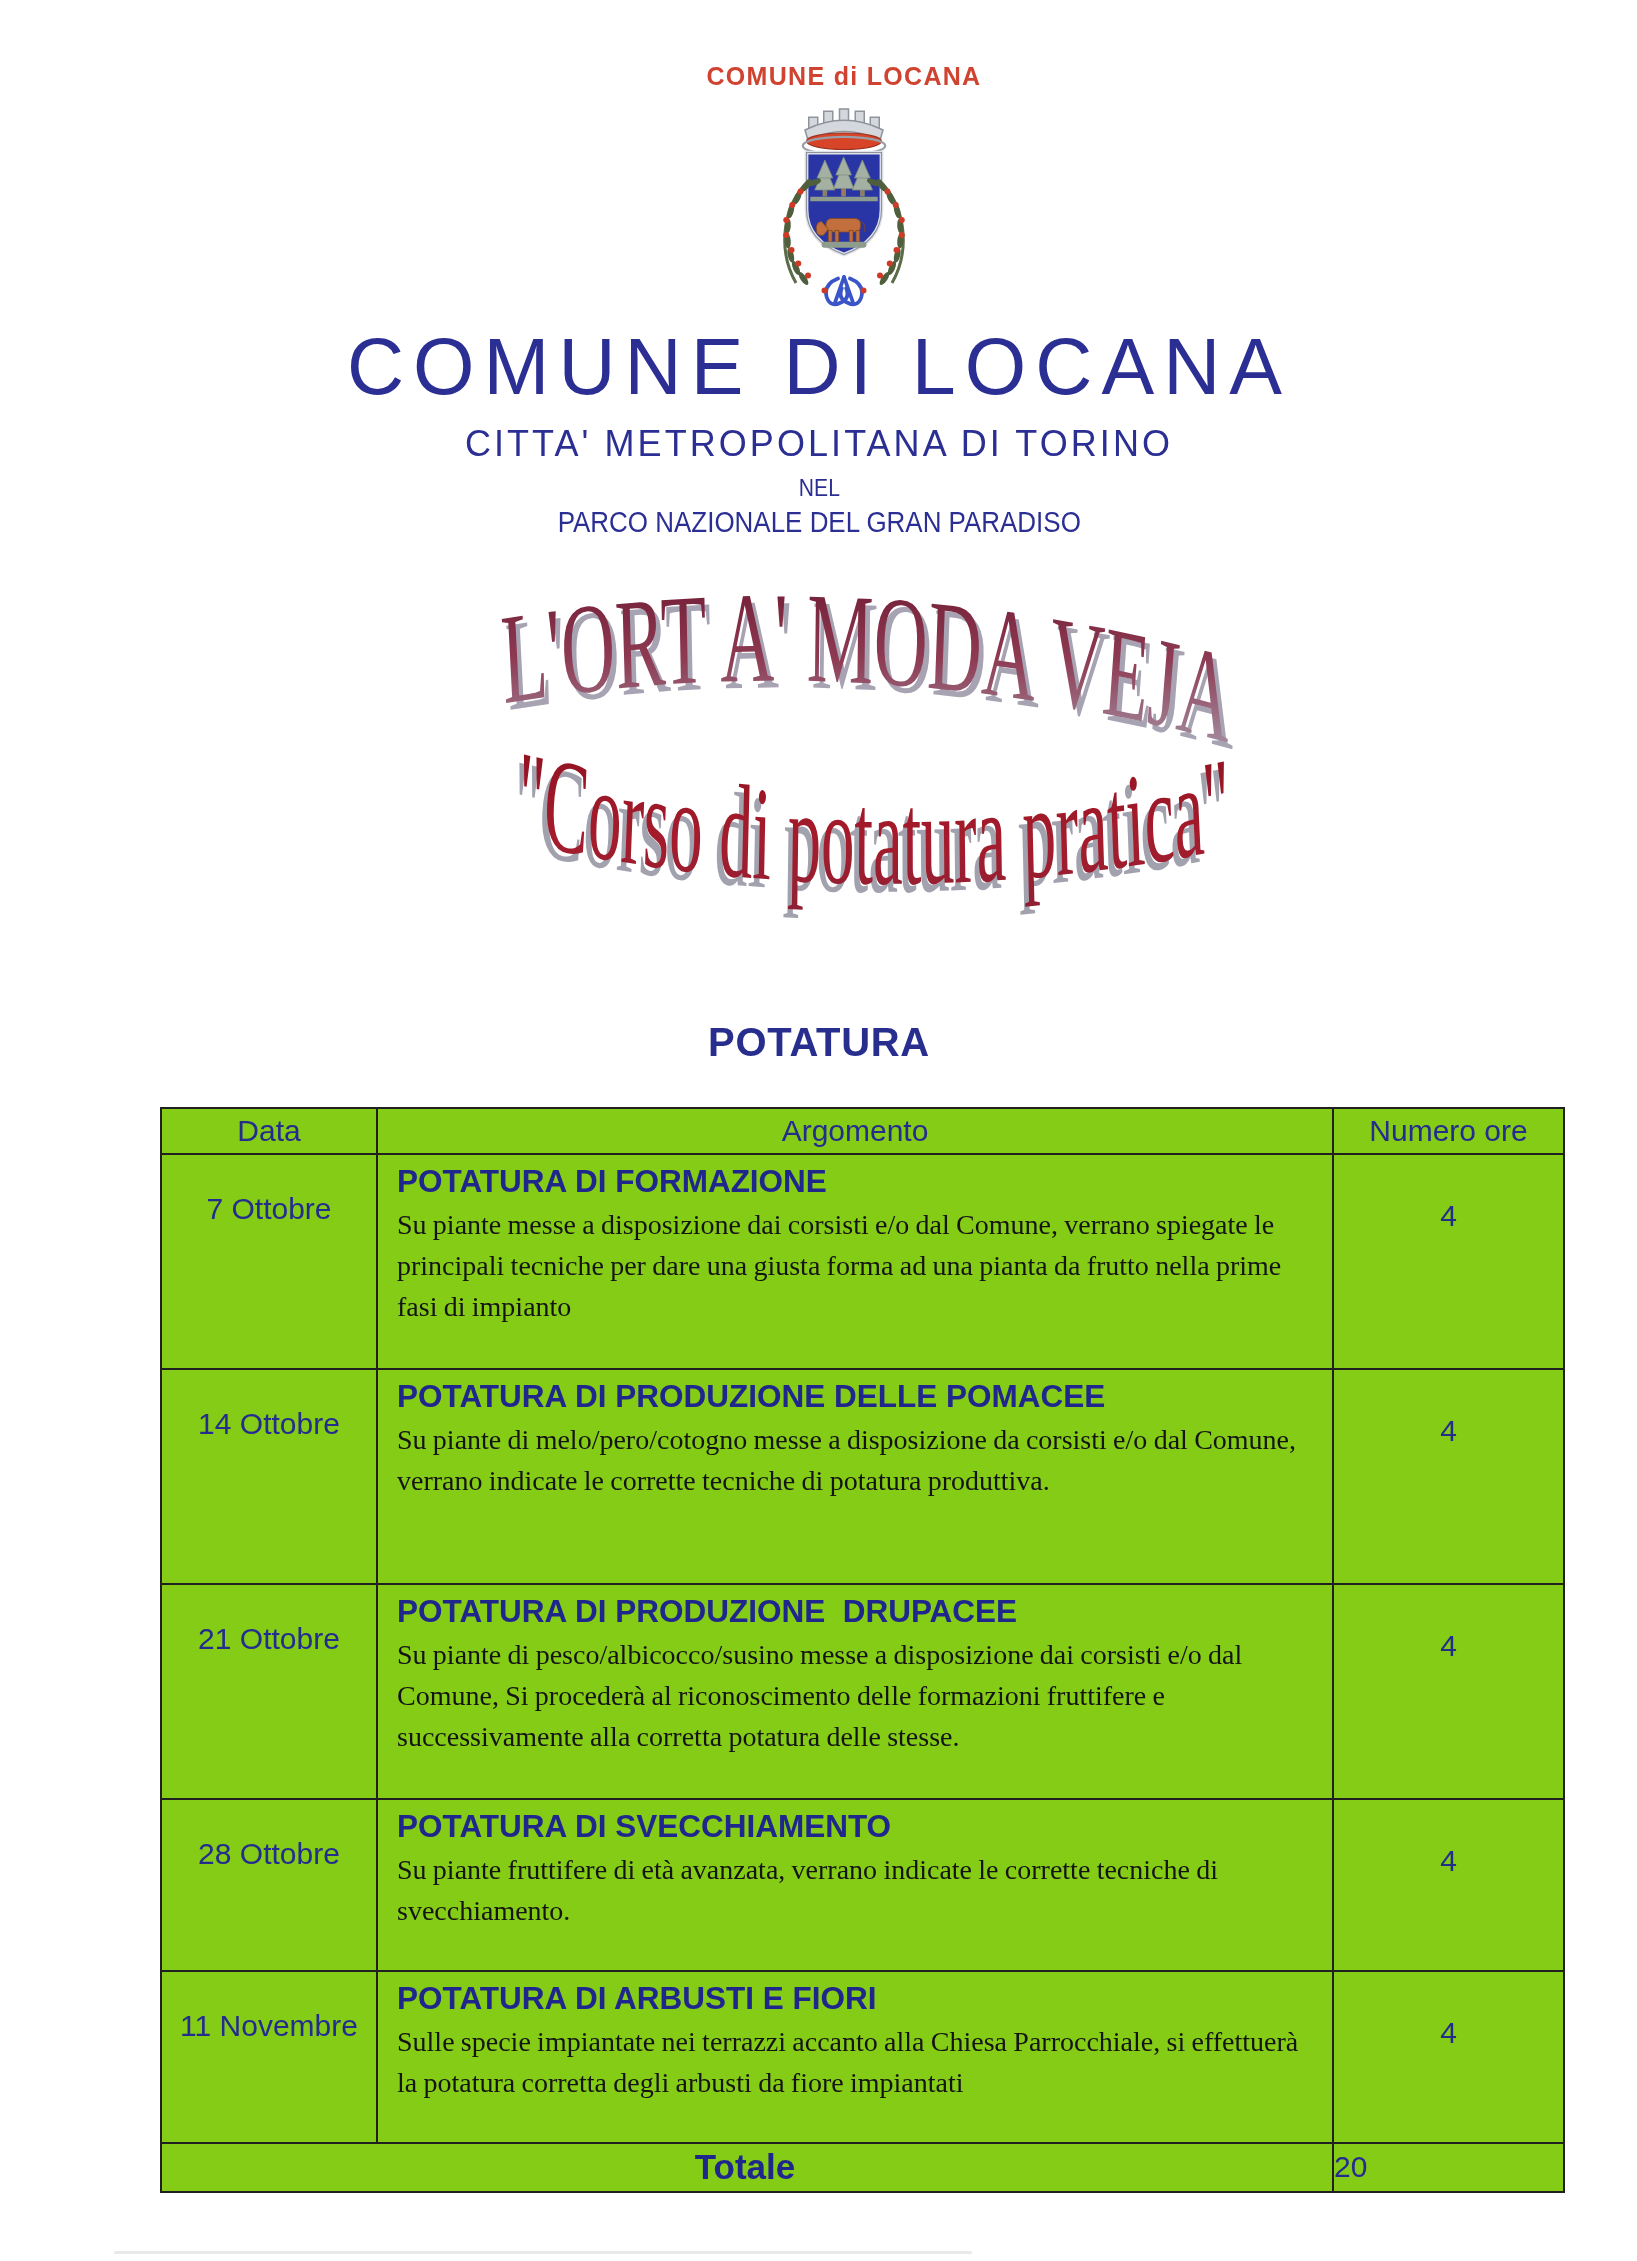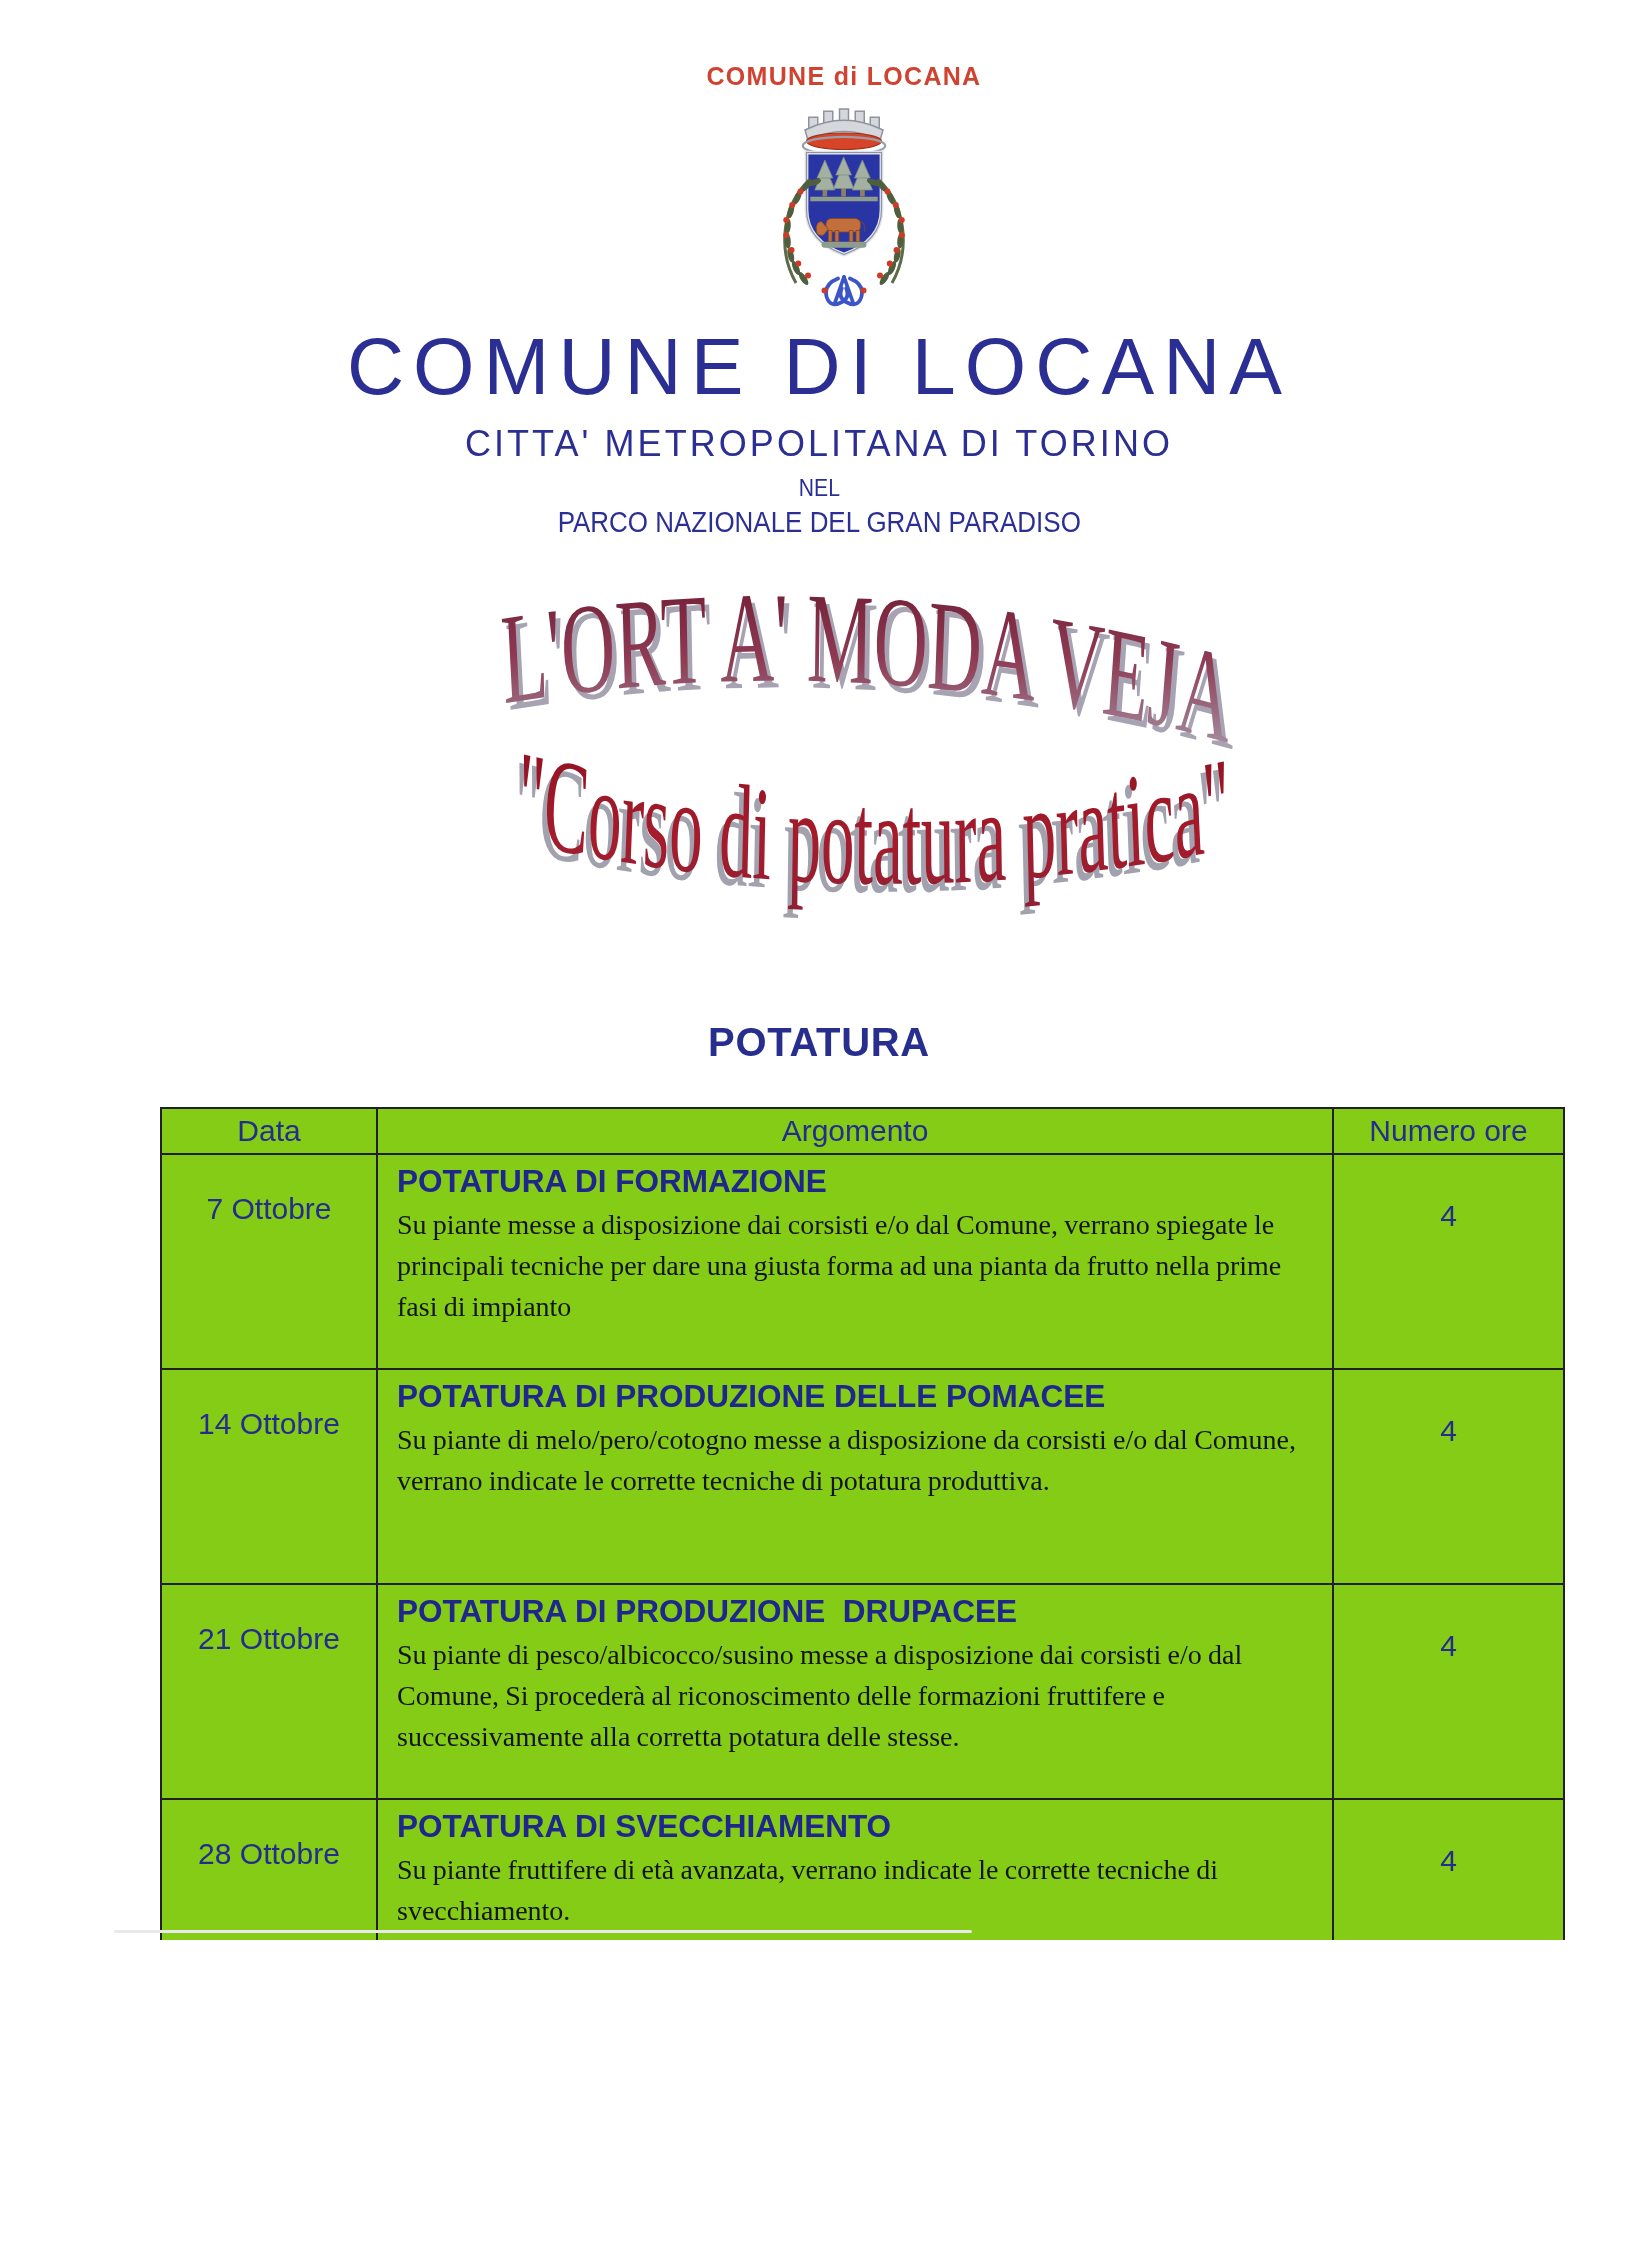--- a/index.html
+++ b/index.html
@@ -1,17 +1,17 @@
 <!DOCTYPE html>
 <html style="font-size:10.7px"><head>
 <meta charset="utf-8">
 <style>
   html,body { margin:0; padding:0; background:#ffffff; }
   .sheet {
-    position:relative; width:1638px; height:1940px; background:#ffffff;
+    position:relative; width:1638px; height:2261px; background:#ffffff;
     overflow:hidden; font-family:"Liberation Sans", sans-serif; color:#242c8e;
   }
   
   .logo-block { padding-top:62px; text-align:center; }
   .logo-inner { display:inline-block; transform:translateX(25px); text-align:center; }
   .logo-caption { font-size:25px; font-weight:700; color:#cf4330; letter-spacing:1.3px; }
   .coat { display:block; width:196px; height:213px; margin:2.7px auto 0; }
   
   .main-title { margin:14.8px 0 0; text-align:center; font-size:79px; font-weight:400;
     color:#2b2f93; letter-spacing:0.115em; white-space:nowrap; }
@@ -220,20 +220,28 @@
         <td class="hours-cell">4</td>
       </tr>
       <tr class="row-3line">
         <td class="date-cell">28 Ottobre</td>
         <td class="topic-cell">
           <div class="topic-title">POTATURA DI SVECCHIAMENTO</div>
           <div class="topic-body">Su piante fruttifere di età avanzata, verrano indicate le corrette tecniche di svecchiamento.</div>
         </td>
         <td class="hours-cell">4</td>
       </tr>
+      <tr class="row-3line">
+        <td class="date-cell">11 Novembre</td>
+        <td class="topic-cell">
+          <div class="topic-title">POTATURA DI ARBUSTI E FIORI</div>
+          <div class="topic-body">Sulle specie impiantate nei terrazzi accanto alla Chiesa Parrocchiale, si effettuerà la potatura corretta degli arbusti da fiore impiantati</div>
+        </td>
+        <td class="hours-cell">4</td>
+      </tr>
       <tr class="total-row">
         <td class="total-label" colspan="2">Totale</td>
         <td class="total-value">20</td>
       </tr>
     </tbody>
   </table>
 
   <div class="scan-edge"></div>
 </div>
 

